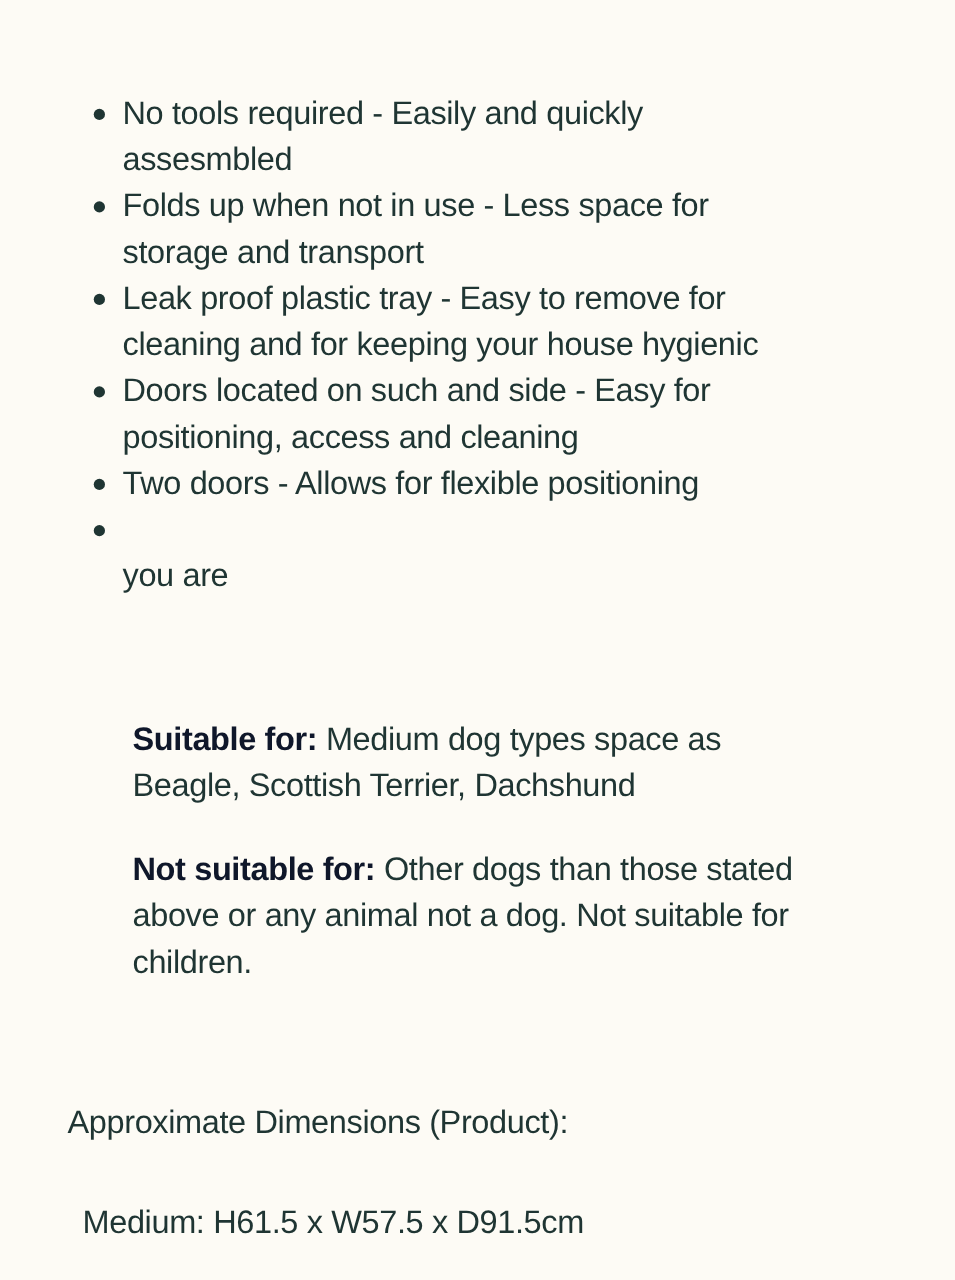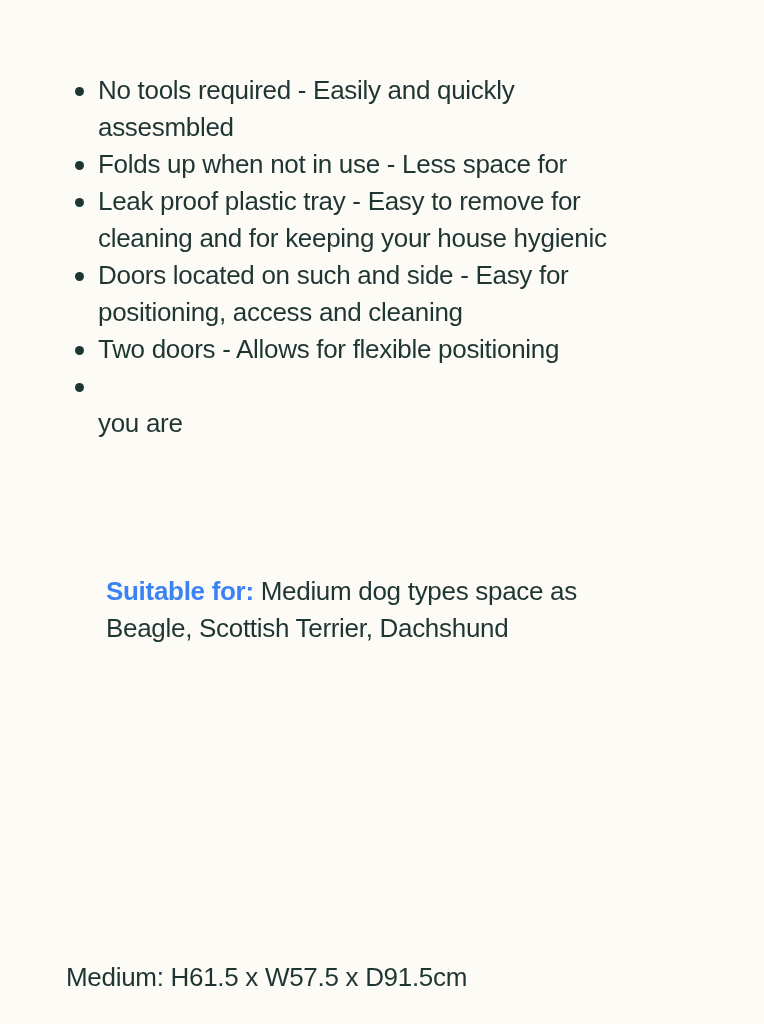--- a/index.html
+++ b/index.html
@@ -60,21 +60,21 @@
       left: 106px;
       top: 573px;
       width: 540px;
     }
     .suitability p {
       margin: 0 0 30px 0;
       letter-spacing: -0.3px;
     }
     .suitability b {
       font-weight: bold;
-      color: #3b82f6;
+      color: #0f172a;
     }
     .dimensions-heading {
       position: absolute;
       left: 54px;
       top: 879px;
       margin: 0;
       letter-spacing: -0.3px;
     }
     .dimensions-value {
       position: absolute;
@@ -92,20 +92,21 @@
 
   <ul class="features-list">
     <li>
       <span class="bullet"></span>
       <span>No tools required - Easily and quickly</span><br>
       <span>assesmbled</span>
     </li>
     <li>
       <span class="bullet"></span>
       <span>Folds up when not in use - Less space for</span><br>
+      <span>storage and transport</span>
     </li>
     <li>
       <span class="bullet"></span>
       <span>Leak proof plastic tray - Easy to remove for</span><br>
       <span>cleaning and for keeping your house hygienic</span>
     </li>
     <li>
       <span class="bullet"></span>
       <span>Doors located on such and side - Easy for</span><br>
       <span>positioning, access and cleaning</span>
@@ -118,17 +119,21 @@
       <span class="bullet"></span>
       <br>
       <span>you are</span>
     </li>
   </ul>
 
   <div class="suitability">
     <p>
       <b>Suitable for:</b><span> Medium dog types space as Beagle, Scottish Terrier, Dachshund</span>
     </p>
+    <p>
+      <b>Not suitable for:</b><span> Other dogs than those stated above or any animal not a dog. Not suitable for children.</span>
+    </p>
   </div>
 
+  <p class="dimensions-heading">Approximate Dimensions (Product):</p>
   <p class="dimensions-value">Medium: H61.5 x W57.5 x D91.5cm</p>
 
 </div>
 
 </body></html>

